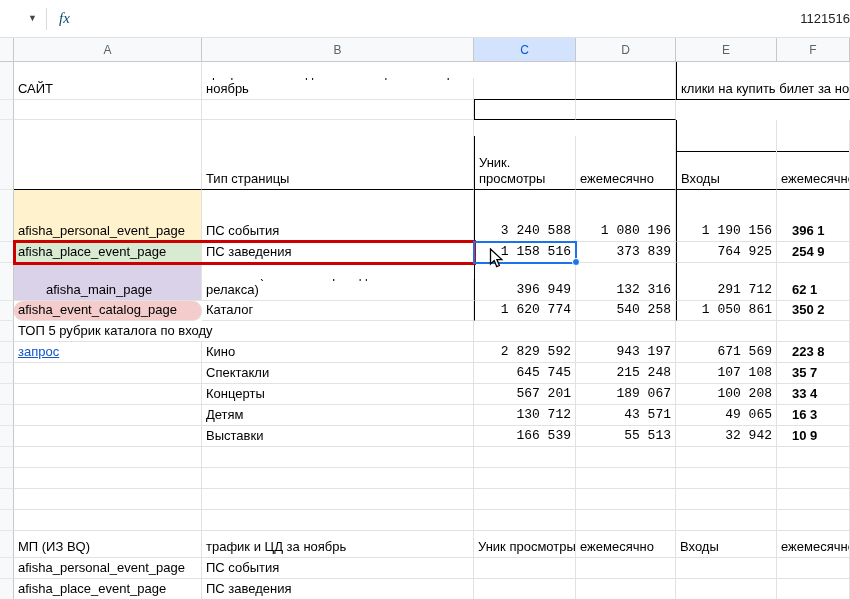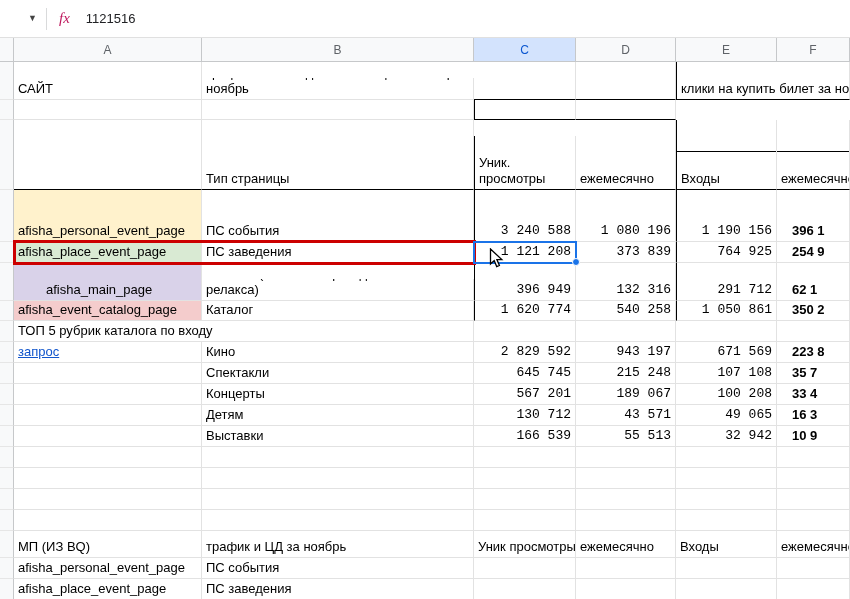--- a/index.html
+++ b/index.html
@@ -11,22 +11,22 @@
   }
 
   
   .formula-bar {
     height:38px; display:flex; align-items:center;
     background:#fff; border-bottom:1px solid #e0e0e0;
   }
   .name-box { width:46px; display:flex; justify-content:flex-end; padding-right:9px; cursor:pointer; }
   .dd-icon { font-size:9px; color:#444; line-height:1; }
   .fb-divider { width:1px; height:22px; background:#d9dadb; }
-  .fx-glyph { font-family:"Liberation Serif", serif; font-style:italic; font-size:15px; color:#be185d; margin:0 16px 0 12px; }
-  .fb-value { font-size:13px; color:#202124; flex:1; }
+  .fx-glyph { font-family:"Liberation Serif", serif; font-style:italic; font-size:15px; color:#0c4a6e; margin:0 16px 0 12px; }
+  .fb-value { font-size:13px; color:#202124; flex:1;text-align:right; }
 
   
   .grid {
     display:grid; width:850px; background:#fff;
     grid-template-columns:14px 188px 272px 102px 100px 101px 73px;
     grid-template-rows:24px 38px 20px 70px 52px 21px 38px 20px repeat(10,21px) 27px 21px 21px;
   }
   .ch {
     background:#f8f9fa; border-right:1px solid #c6c8ca; border-bottom:1px solid #c6c8ca;
     display:flex; align-items:center; justify-content:center;
@@ -44,21 +44,21 @@
   .wrap { white-space:normal;margin-top:16px; }
   .num { justify-content:flex-end;font-family:Liberation Mono, monospace; }
   .fnum { padding-left:15px;font-weight:bold; }
   .center { justify-content:center;margin-top:48px; }
   .span2 { grid-column:span 2; }
   .bb-k { border-bottom:1px solid #000; }
   .bl-k { border-left:1px solid #000; }
   .bg-yellow { background:var(--fill_yellow); }
   .bg-green  { background:var(--fill_green); }
   .bg-purple { background:var(--fill_purple);padding-left:32px; }
-  .bg-pink   { background:var(--fill_pink); }
+  .bg-pink   { background:var(--fill_pink);border-radius:9px; }
   .link { color:var(--link_blue); text-decoration:underline; cursor:pointer;margin-top:48px; }
 
   
   .red-box {
     position:absolute; left:13px; top:240px; width:463px; height:25px;
     border:3px solid var(--selection_red); pointer-events:none; z-index:5;
   }
   .blue-box {
     position:absolute; left:473px; top:241px; width:104px; height:23px;
     border:2px solid var(--accent_blue); pointer-events:none; z-index:6;
@@ -117,21 +117,21 @@
   <div class="cell bg-yellow">afisha_personal_event_page</div>
   <div class="cell">ПС события</div>
   <div class="cell num bl-k">3 240 588</div>
   <div class="cell num">1 080 196</div>
   <div class="cell num bl-k">1 190 156</div>
   <div class="cell fnum">396 1</div>
 
   <div class="rh"></div>
   <div class="cell bg-green">afisha_place_event_page</div>
   <div class="cell">ПС заведения</div>
-  <div class="cell num">1 121 208</div>
+  <div class="cell num">1 158 516</div>
   <div class="cell num">373 839</div>
   <div class="cell num bl-k">764 925</div>
   <div class="cell fnum">254 9</div>
 
   <div class="rh"></div>
   <div class="cell bg-purple">afisha_main_page</div>
   <div class="cell wrap">Главная (включая переходы с главной релакса)</div>
   <div class="cell num bl-k">396 949</div>
   <div class="cell num">132 316</div>
   <div class="cell num bl-k">291 712</div>

